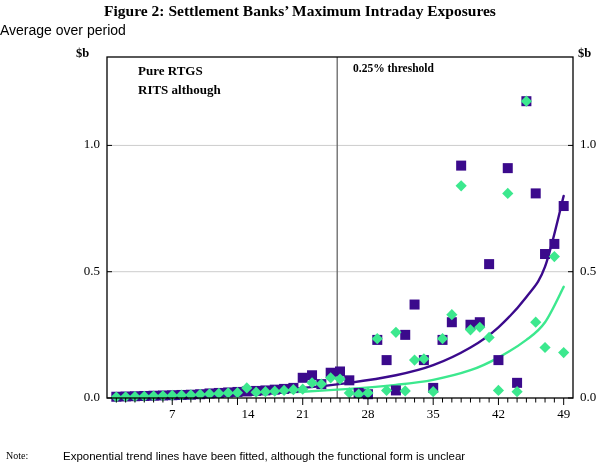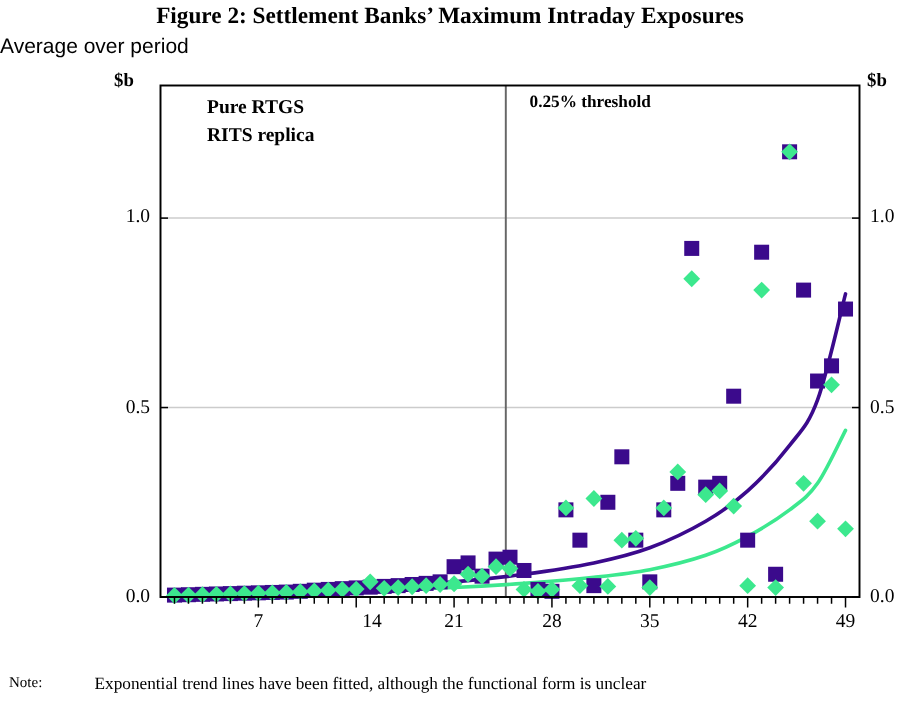--- a/index.html
+++ b/index.html
@@ -130,21 +130,21 @@
     left: 6px;
     top: 450px;
     font-size: 10px;
     font-family: "Liberation Serif", serif;
   }
   .note-text {
     position: absolute;
     left: 63px;
     top: 450px;
     font-size: 11.5px;
-    font-family: Liberation Serif, serif;
+    font-family: Liberation Sans, sans-serif;
     white-space: nowrap;
   }
 </style>
 </head>
 <body>
 
 <div id="figure">
 
   <div class="title">Figure 2: Settlement Banks’ Maximum Intraday Exposures</div>
   <div class="subtitle">Average over period</div>
@@ -328,21 +328,21 @@
       </g>
   </svg>
 
   <div class="legend">
     <div class="legend-row">
       <span class="legend-marker"><span class="lm-square"></span></span>
       <span class="legend-label">Pure RTGS</span>
     </div>
     <div class="legend-row">
       <span class="legend-marker"><span class="lm-diamond"></span></span>
-      <span class="legend-label">RITS replica</span>
+      <span class="legend-label">RITS although</span>
     </div>
   </div>
 
   <div class="threshold-label">0.25% threshold</div>
 
   <div id="ytick-labels">
       <div class="ytick ytick-left" style="top: 389px;">0.0</div>
       <div class="ytick ytick-right" style="top: 389px;">0.0</div>
       <div class="ytick ytick-left" style="top: 262.704px;">0.5</div>
       <div class="ytick ytick-right" style="top: 262.704px;">0.5</div>

